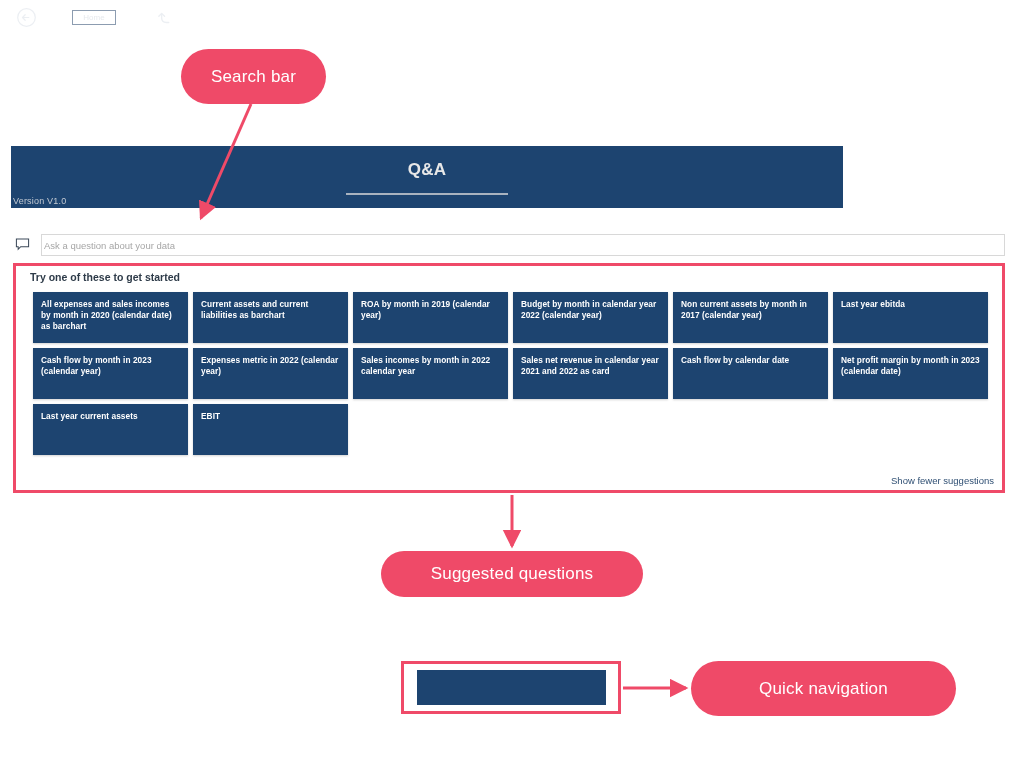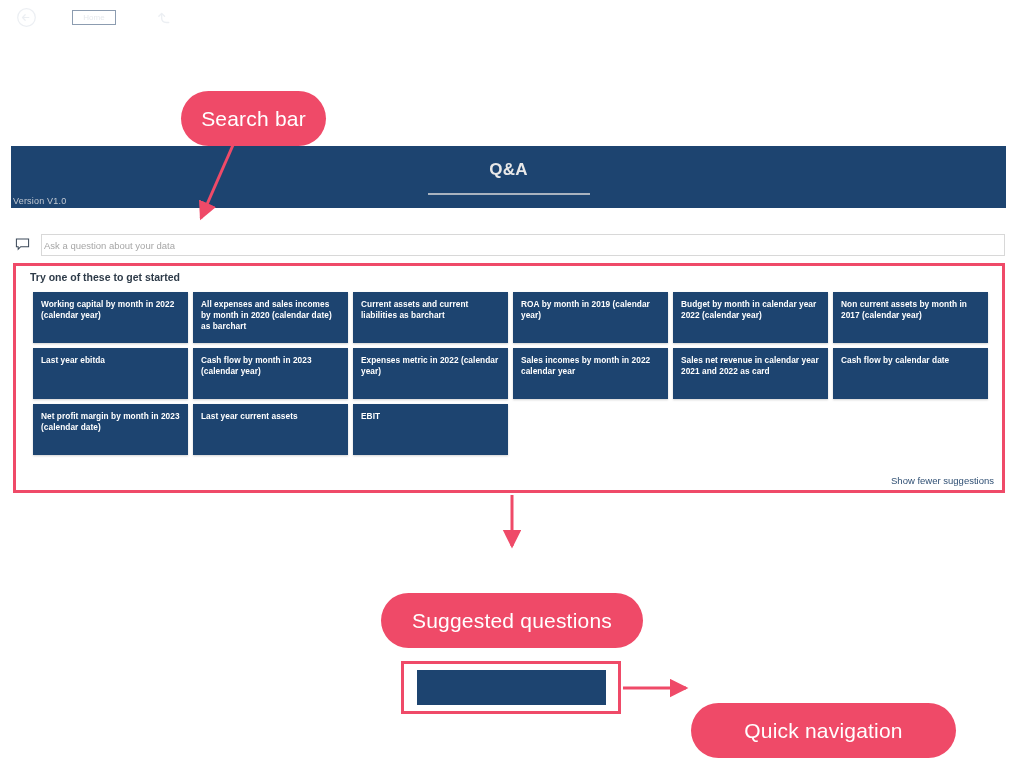--- a/index.html
+++ b/index.html
@@ -18,21 +18,21 @@
     width: 1024px;
     height: 768px;
     background: #ffffff;
   }
 
   
   .header {
     position: absolute;
     left: 11px;
     top: 146px;
-    width: 995px;
+    width: 832px;
     height: 62px;
     background: #1d4470;
   }
   .header-title {
     position: absolute;
     left: 0;
     top: 14px;
     width: 100%;
     text-align: center;
     color: #e8e8e8;
@@ -192,26 +192,25 @@
 
   
   .callout {
     position: absolute;
     background: #ef4a68;
     color: #ffffff;
     border-radius: 999px;
     display: flex;
     align-items: center;
     justify-content: center;
-    font-size: 21px;
+    font-size: 17px;
     letter-spacing: 0.2px;
-    margin-top: 42px;
   }
   #callout-search { left: 181px; top: 49px; width: 145px; height: 55px; }
-  #callout-suggested { left: 381px; top: 551px; width: 262px; height: 55px; }
+  #callout-suggested { left: 381px; top: 551px; width: 262px; height: 46px; }
   #callout-nav { left: 691px; top: 661px; width: 265px; height: 55px; }
 
   .anno-svg {
     position: absolute;
     left: 0; top: 0;
     width: 1024px; height: 768px;
     pointer-events: none;
   }
 </style>
 </head>
@@ -230,21 +229,20 @@
       <svg width="15" height="15" viewBox="0 0 16 16">
         <path d="M1.5 2.2h13v8.2h-8.4l-2.7 2.6v-2.6h-1.9z" fill="none" stroke="#3d4a5a" stroke-width="1.1"></path>
       </svg>
     </span>
     <input class="search-input" type="text" placeholder="Ask a question about your data" style="">
   </div>
 
   <div class="suggest-panel">
     <div class="suggest-title">Try one of these to get started</div>
     <div class="card-grid" id="card-grid">
-        <div class="suggest-card">Working capital by month in 2022 (calendar year)</div>
         <div class="suggest-card">All expenses and sales incomes by month in 2020 (calendar date) as barchart</div>
         <div class="suggest-card">Current assets and current liabilities as barchart</div>
         <div class="suggest-card">ROA by month in 2019 (calendar year)</div>
         <div class="suggest-card">Budget by month in calendar year 2022 (calendar year)</div>
         <div class="suggest-card">Non current assets by month in 2017 (calendar year)</div>
         <div class="suggest-card">Last year ebitda</div>
         <div class="suggest-card">Cash flow by month in 2023 (calendar year)</div>
         <div class="suggest-card">Expenses metric in 2022 (calendar year)</div>
         <div class="suggest-card">Sales incomes by month in 2022 calendar year</div>
         <div class="suggest-card">Sales net revenue in calendar year 2021 and 2022 as card</div>

